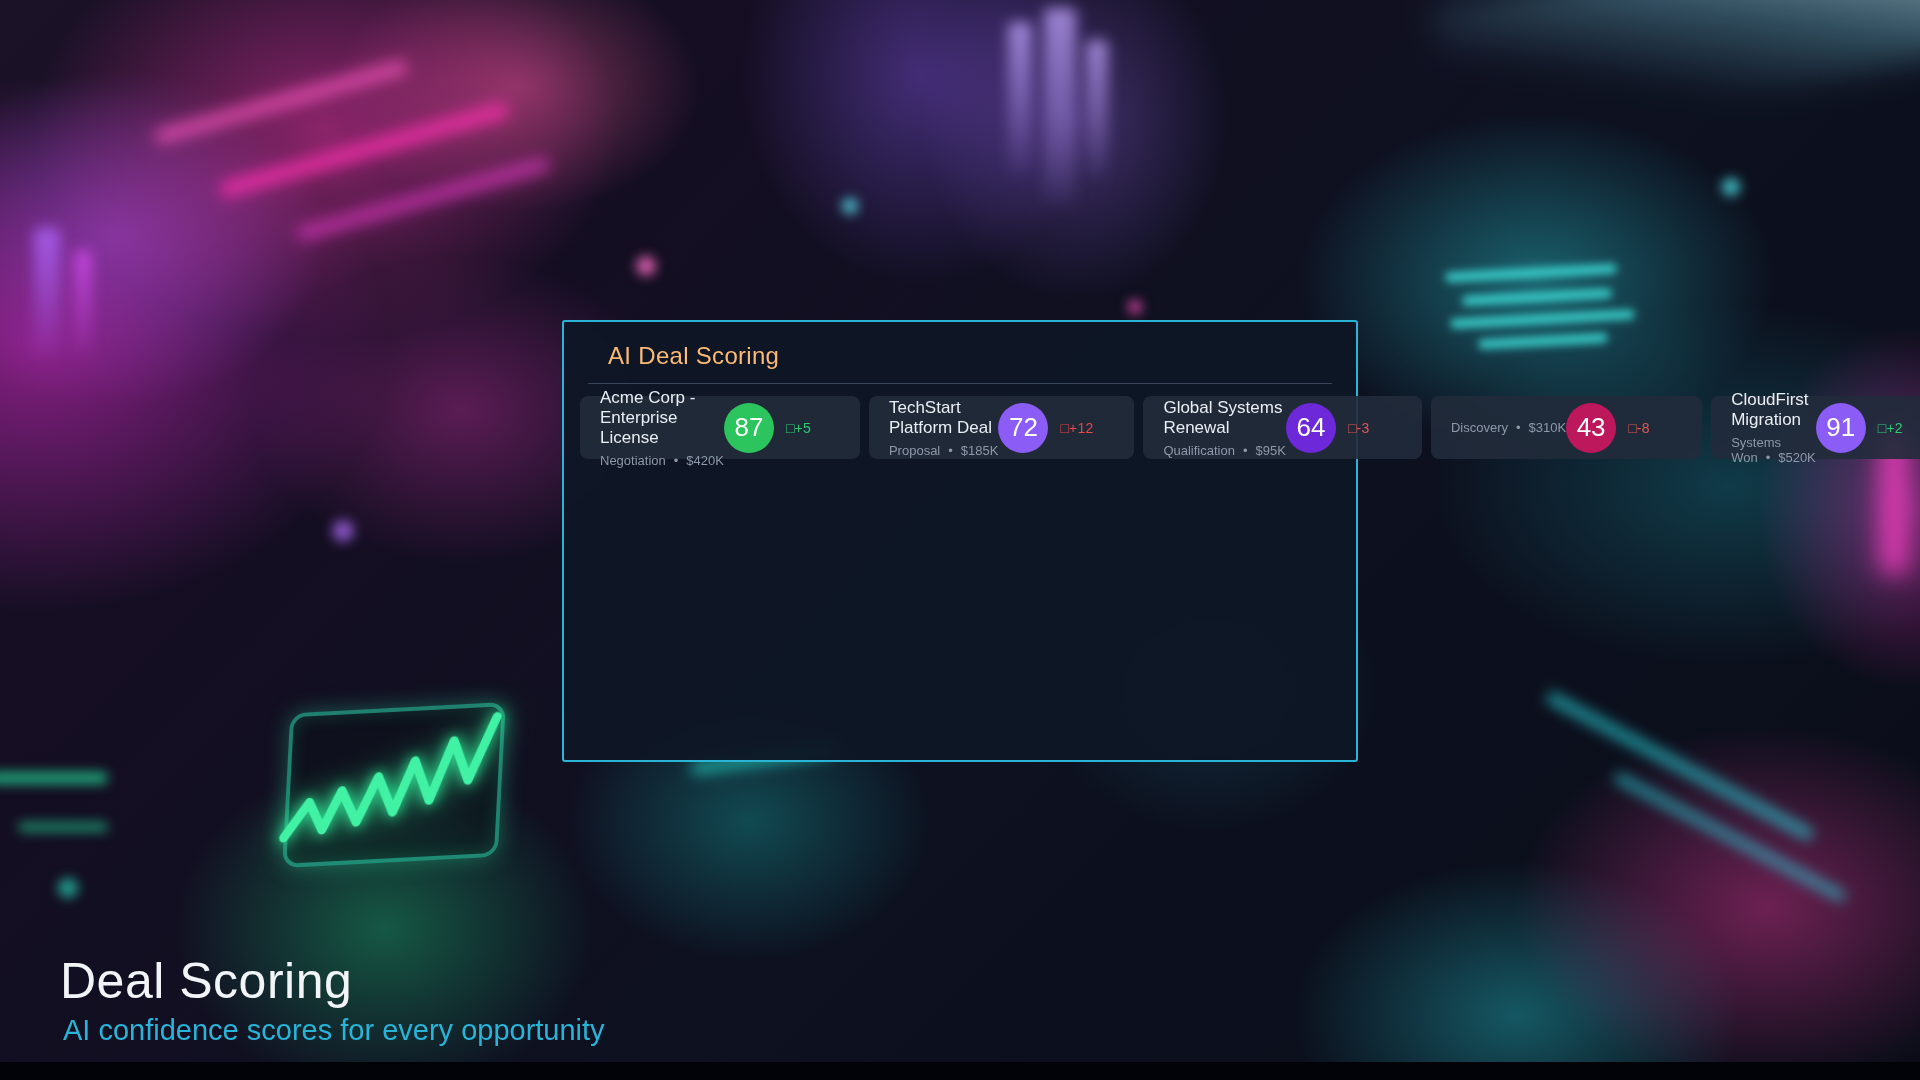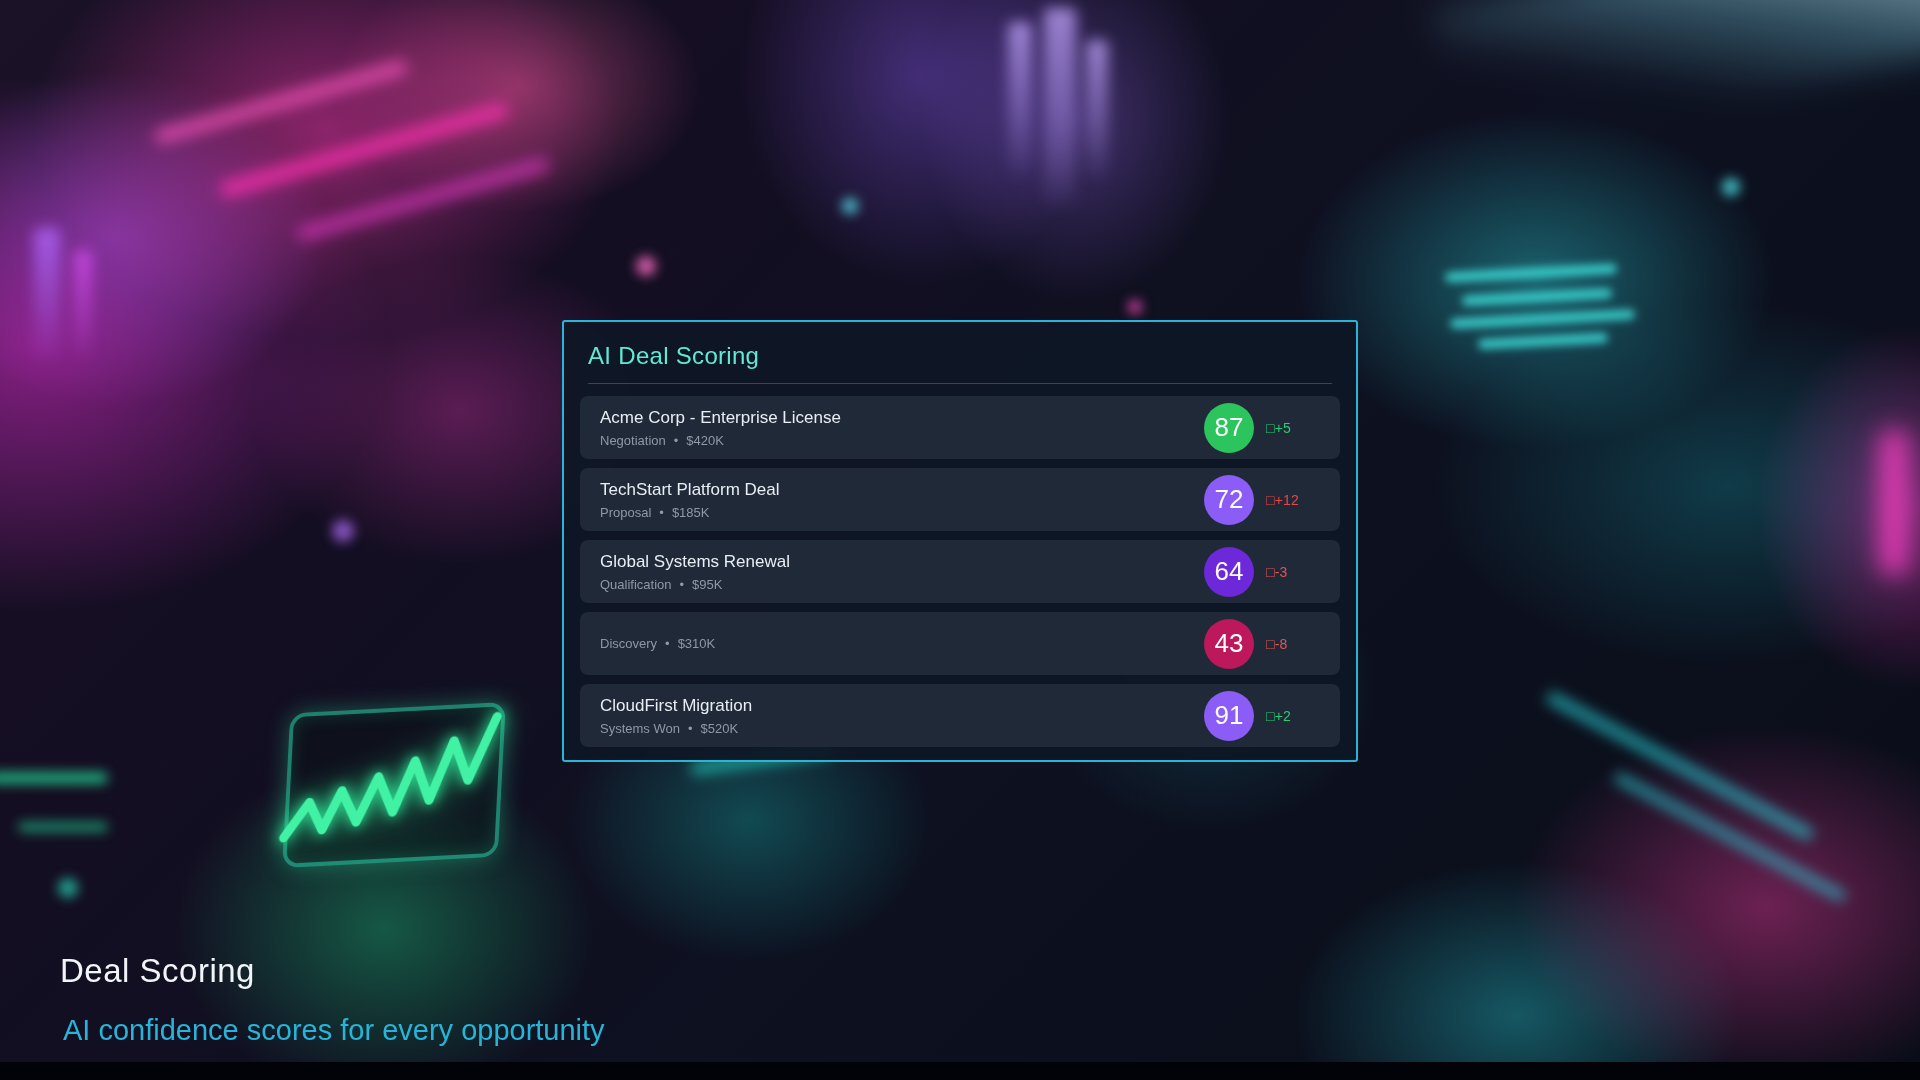--- a/index.html
+++ b/index.html
@@ -75,38 +75,38 @@
   .scope svg{position:absolute;left:-14px;top:-8px;overflow:visible;}
   
   .panel{
     position:absolute;left:562px;top:320px;width:796px;height:442px;
     box-sizing:border-box;border:2px solid #2ab5d6;border-radius:3px;
     background:rgba(14,22,37,.94);
     display:flex;flex-direction:column;
   }
   .panel-title{padding:20px 24px 0;font-size:24px;line-height:27px;color:#2ab5d6;font-weight:400;letter-spacing:.3px;}
   .panel-divider{margin:14px 24px 0;border-bottom:1px solid #39465a;}
-  .rows{padding:12px 16px 16px;display:flex;flex-direction:column;gap:9px;}
+  .rows{padding:12px 16px 16px;display:flex;flex-direction:row;gap:9px;}
   .deal-row{
     height:63px;box-sizing:border-box;border-radius:8px;
     background:rgba(33,43,59,.9);
     display:flex;align-items:center;padding:0 20px;cursor:pointer;
   }
   .deal-info{flex:1;min-width:0;}
   .deal-name{font-size:17px;font-weight:500;color:#e9eef4;margin-bottom:5px;}
   .deal-meta{font-size:13px;color:#8e98a8;}
   .deal-meta .sep{margin:0 8px;}
   .score-badge{
     width:50px;height:50px;border-radius:50%;flex:0 0 auto;
     display:flex;align-items:center;justify-content:center;
     font-size:26px;font-weight:500;color:#fff;
   }
   .delta{margin-left:12px;width:54px;font-size:14px;letter-spacing:.2px;}
   
-  .footer-title{position:absolute;left:60px;top:952px;font-size:33px;font-weight:400;color:#f2f5f8;letter-spacing:.5px;}
+  .footer-title{position:absolute;left:60px;top:952px;font-size:50px;font-weight:400;color:#f2f5f8;letter-spacing:.5px;}
   .footer-subtitle{position:absolute;left:63px;top:1014px;font-size:29px;font-weight:400;color:#28b4d8;}
   .bottom-bar{position:absolute;left:0;bottom:0;width:100%;height:18px;background:#020308;}
 </style>
 </head>
 <body>
 
 <div class="bg"></div>
 <div class="fx">
   <div class="beam-tr"></div>
   <div class="pillar p1"></div>
@@ -135,21 +135,21 @@
   <div class="dot-fx d6"></div>
 </div>
 
 <div class="scope">
   <svg width="236" height="162" viewBox="0 0 236 162">
     <polyline points="10,128 34,94 48,122 66,84 82,116 102,72 118,108 138,58 154,98 176,40 192,80 218,18" fill="none" stroke="#41f2a5" stroke-width="9" stroke-linecap="round" stroke-linejoin="round" style="filter:drop-shadow(0 0 7px #2ee896) drop-shadow(0 0 14px rgba(46,232,150,.6));"></polyline>
   </svg>
 </div>
 
 <div class="panel" style="border-color: rgb(42, 181, 214);">
-  <div class="panel-title" style="color: #5eead4;">AI Deal Scoring</div>
+  <div class="panel-title" style="color: #fdba74; margin-left: 20px;">AI Deal Scoring</div>
   <div class="panel-divider"></div>
   <div class="rows">
 
     <div class="deal-row">
       <div class="deal-info">
         <div class="deal-name">Acme Corp - Enterprise License</div>
         <div class="deal-meta">
           <span>Negotiation</span><span class="sep">•</span><span>$420K</span>
         </div>
       </div>

